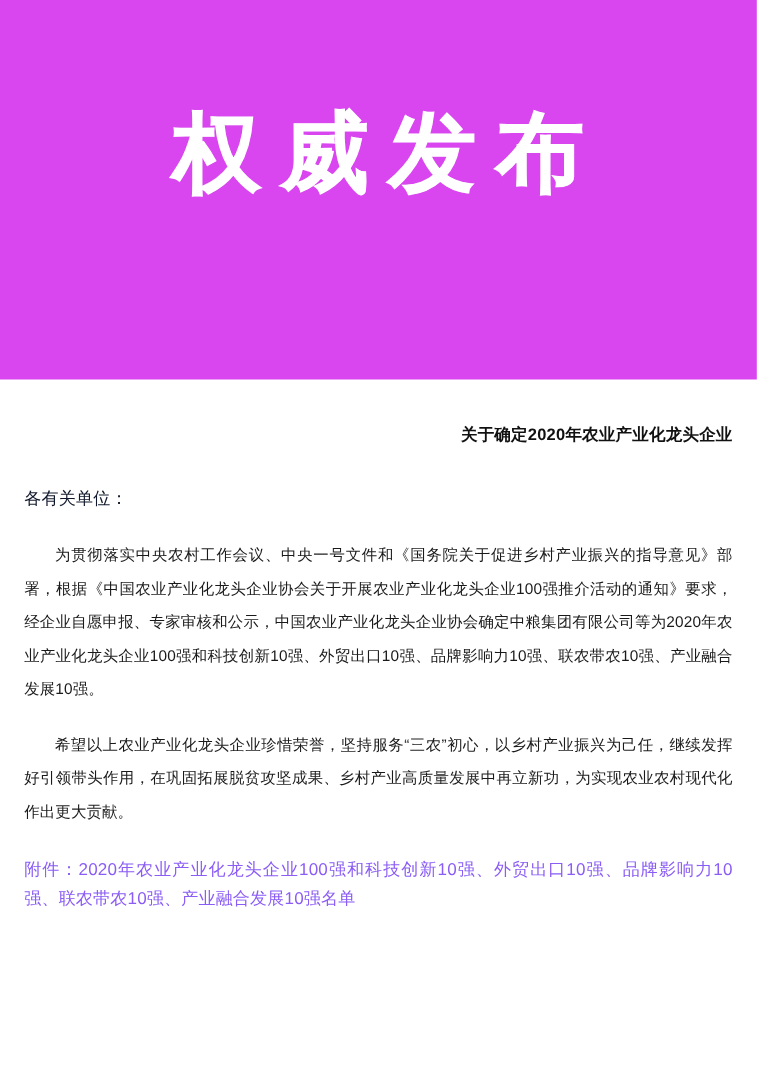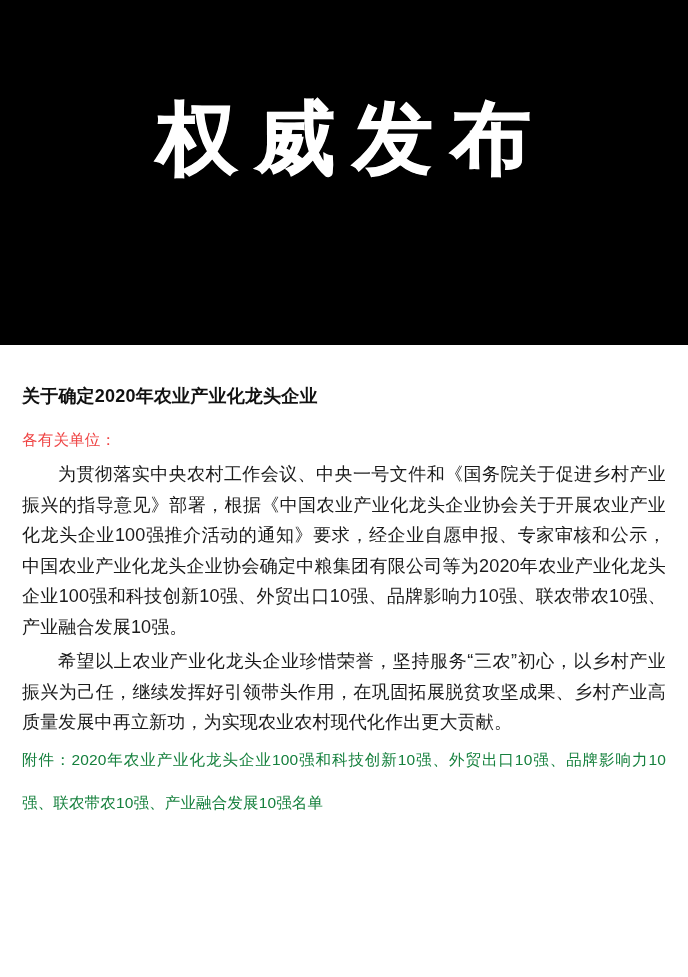--- a/index.html
+++ b/index.html
@@ -20,21 +20,21 @@
     width: 688px;
     height: 977px;
     box-sizing: border-box;
   }
 
   
   .banner {
     position: relative;
     width: 688px;
     height: 345px;
-    background: #000000;
+    background: #d946ef;
     display: flex;
     align-items: center;
     justify-content: center;
     overflow: hidden;
   }
   .banner-inner {
     position: relative;
     width: 100%;
     height: 100%;
   }
@@ -56,54 +56,55 @@
   }
 
   
   .doc {
     box-sizing: border-box;
     padding: 34px 22px 0 22px;
     width: 688px;
   }
 
   .doc-title {
-    text-align: left;
+    text-align: right;
     font-weight: 700;
-    font-size: 18px;
+    font-size: 15px;
     line-height: 34px;
     color: #111111;
     letter-spacing: 0.2px;
   }
   .doc-title .line2 {
     display: block;
   }
 
   .salutation {
-    margin-top: 12px;
+    margin-top: 26px;
     font-size: 15.5px;
     line-height: 30px;
-    color: #ef4444;
+    color: #0f172a;
     letter-spacing: 0.2px;
   }
 
   .para {
-    font-size: 18px;
+    font-size: 14px;
     line-height: 30.5px;
     color: #1a1a1a;
     text-align: justify;
     text-justify: inter-ideograph;
     text-indent: 2em;
-    margin: 4px 0 0 0;
+    margin: 20px 0 0 0;
     letter-spacing: 0.15px;
   }
 
   .attachment {
+    margin-top: 24px;
     font-size: 15.5px;
-    line-height: 43px;
-    color: #15803d;
+    line-height: 27px;
+    color: #8b5cf6;
     text-align: justify;
     text-justify: inter-ideograph;
     text-indent: 0;
     letter-spacing: 0.15px;
   }
 
   .signature {
     margin-top: 30px;
     text-align: right;
     font-size: 15.5px;

